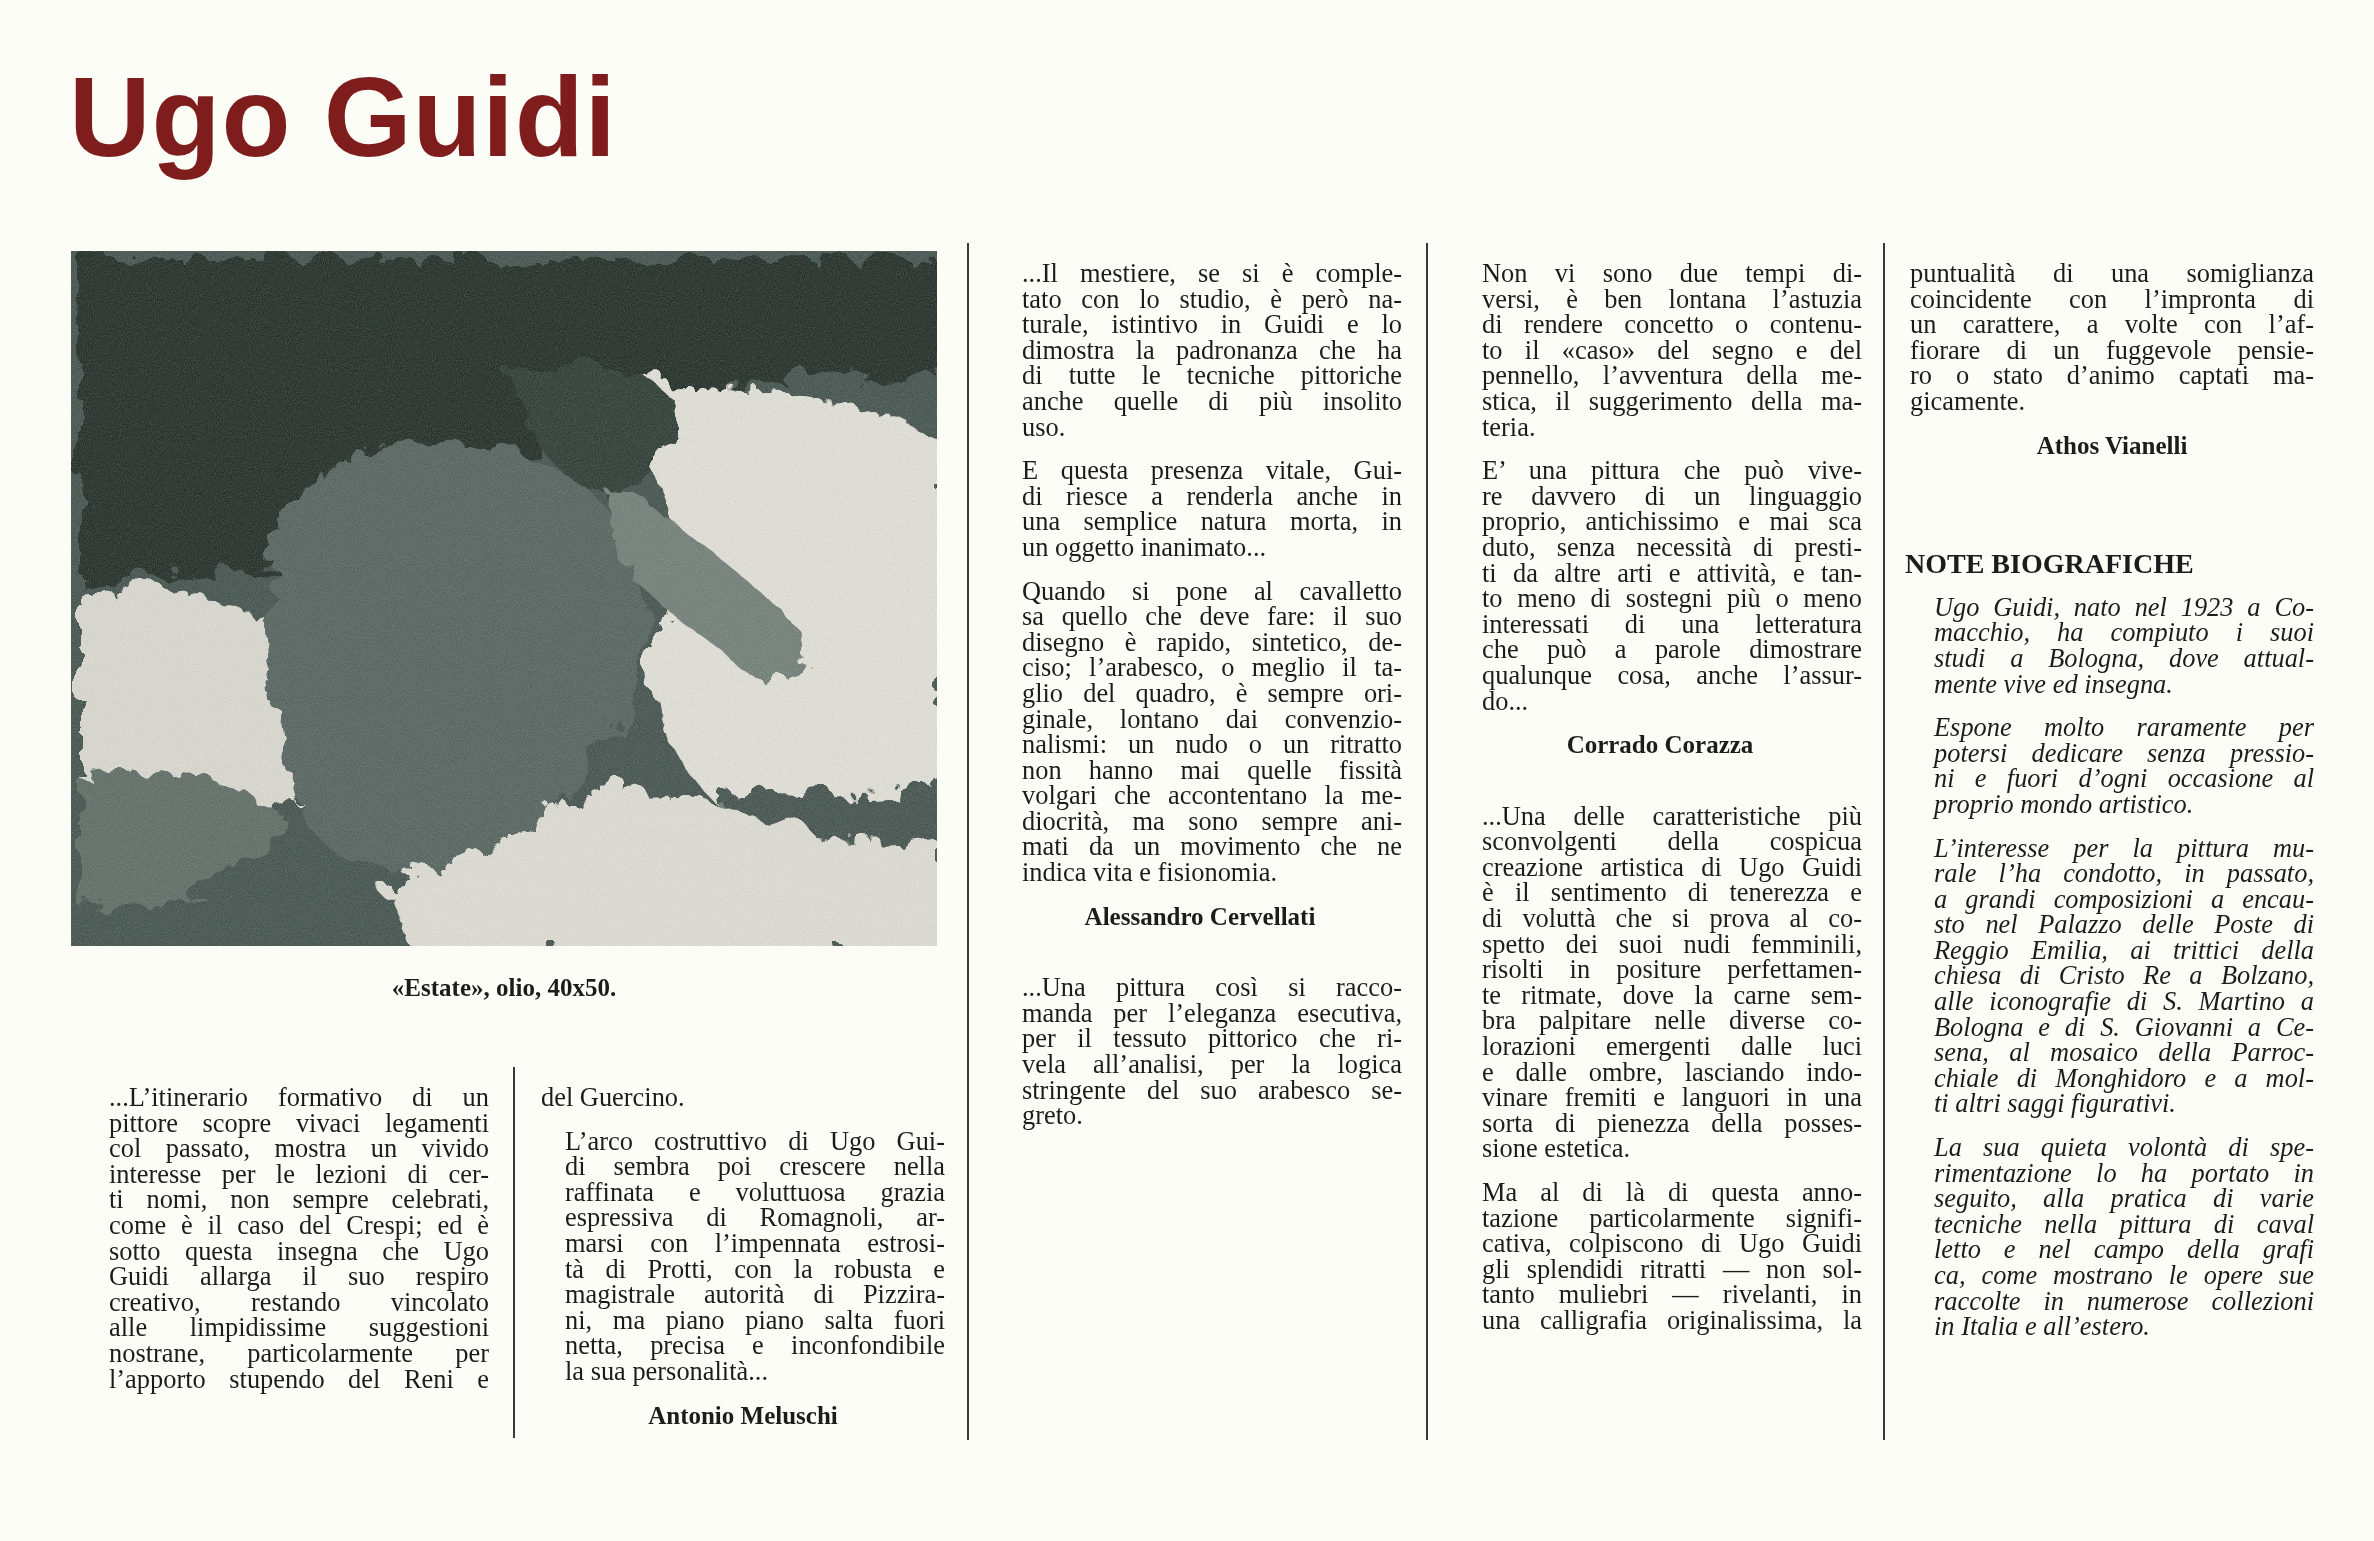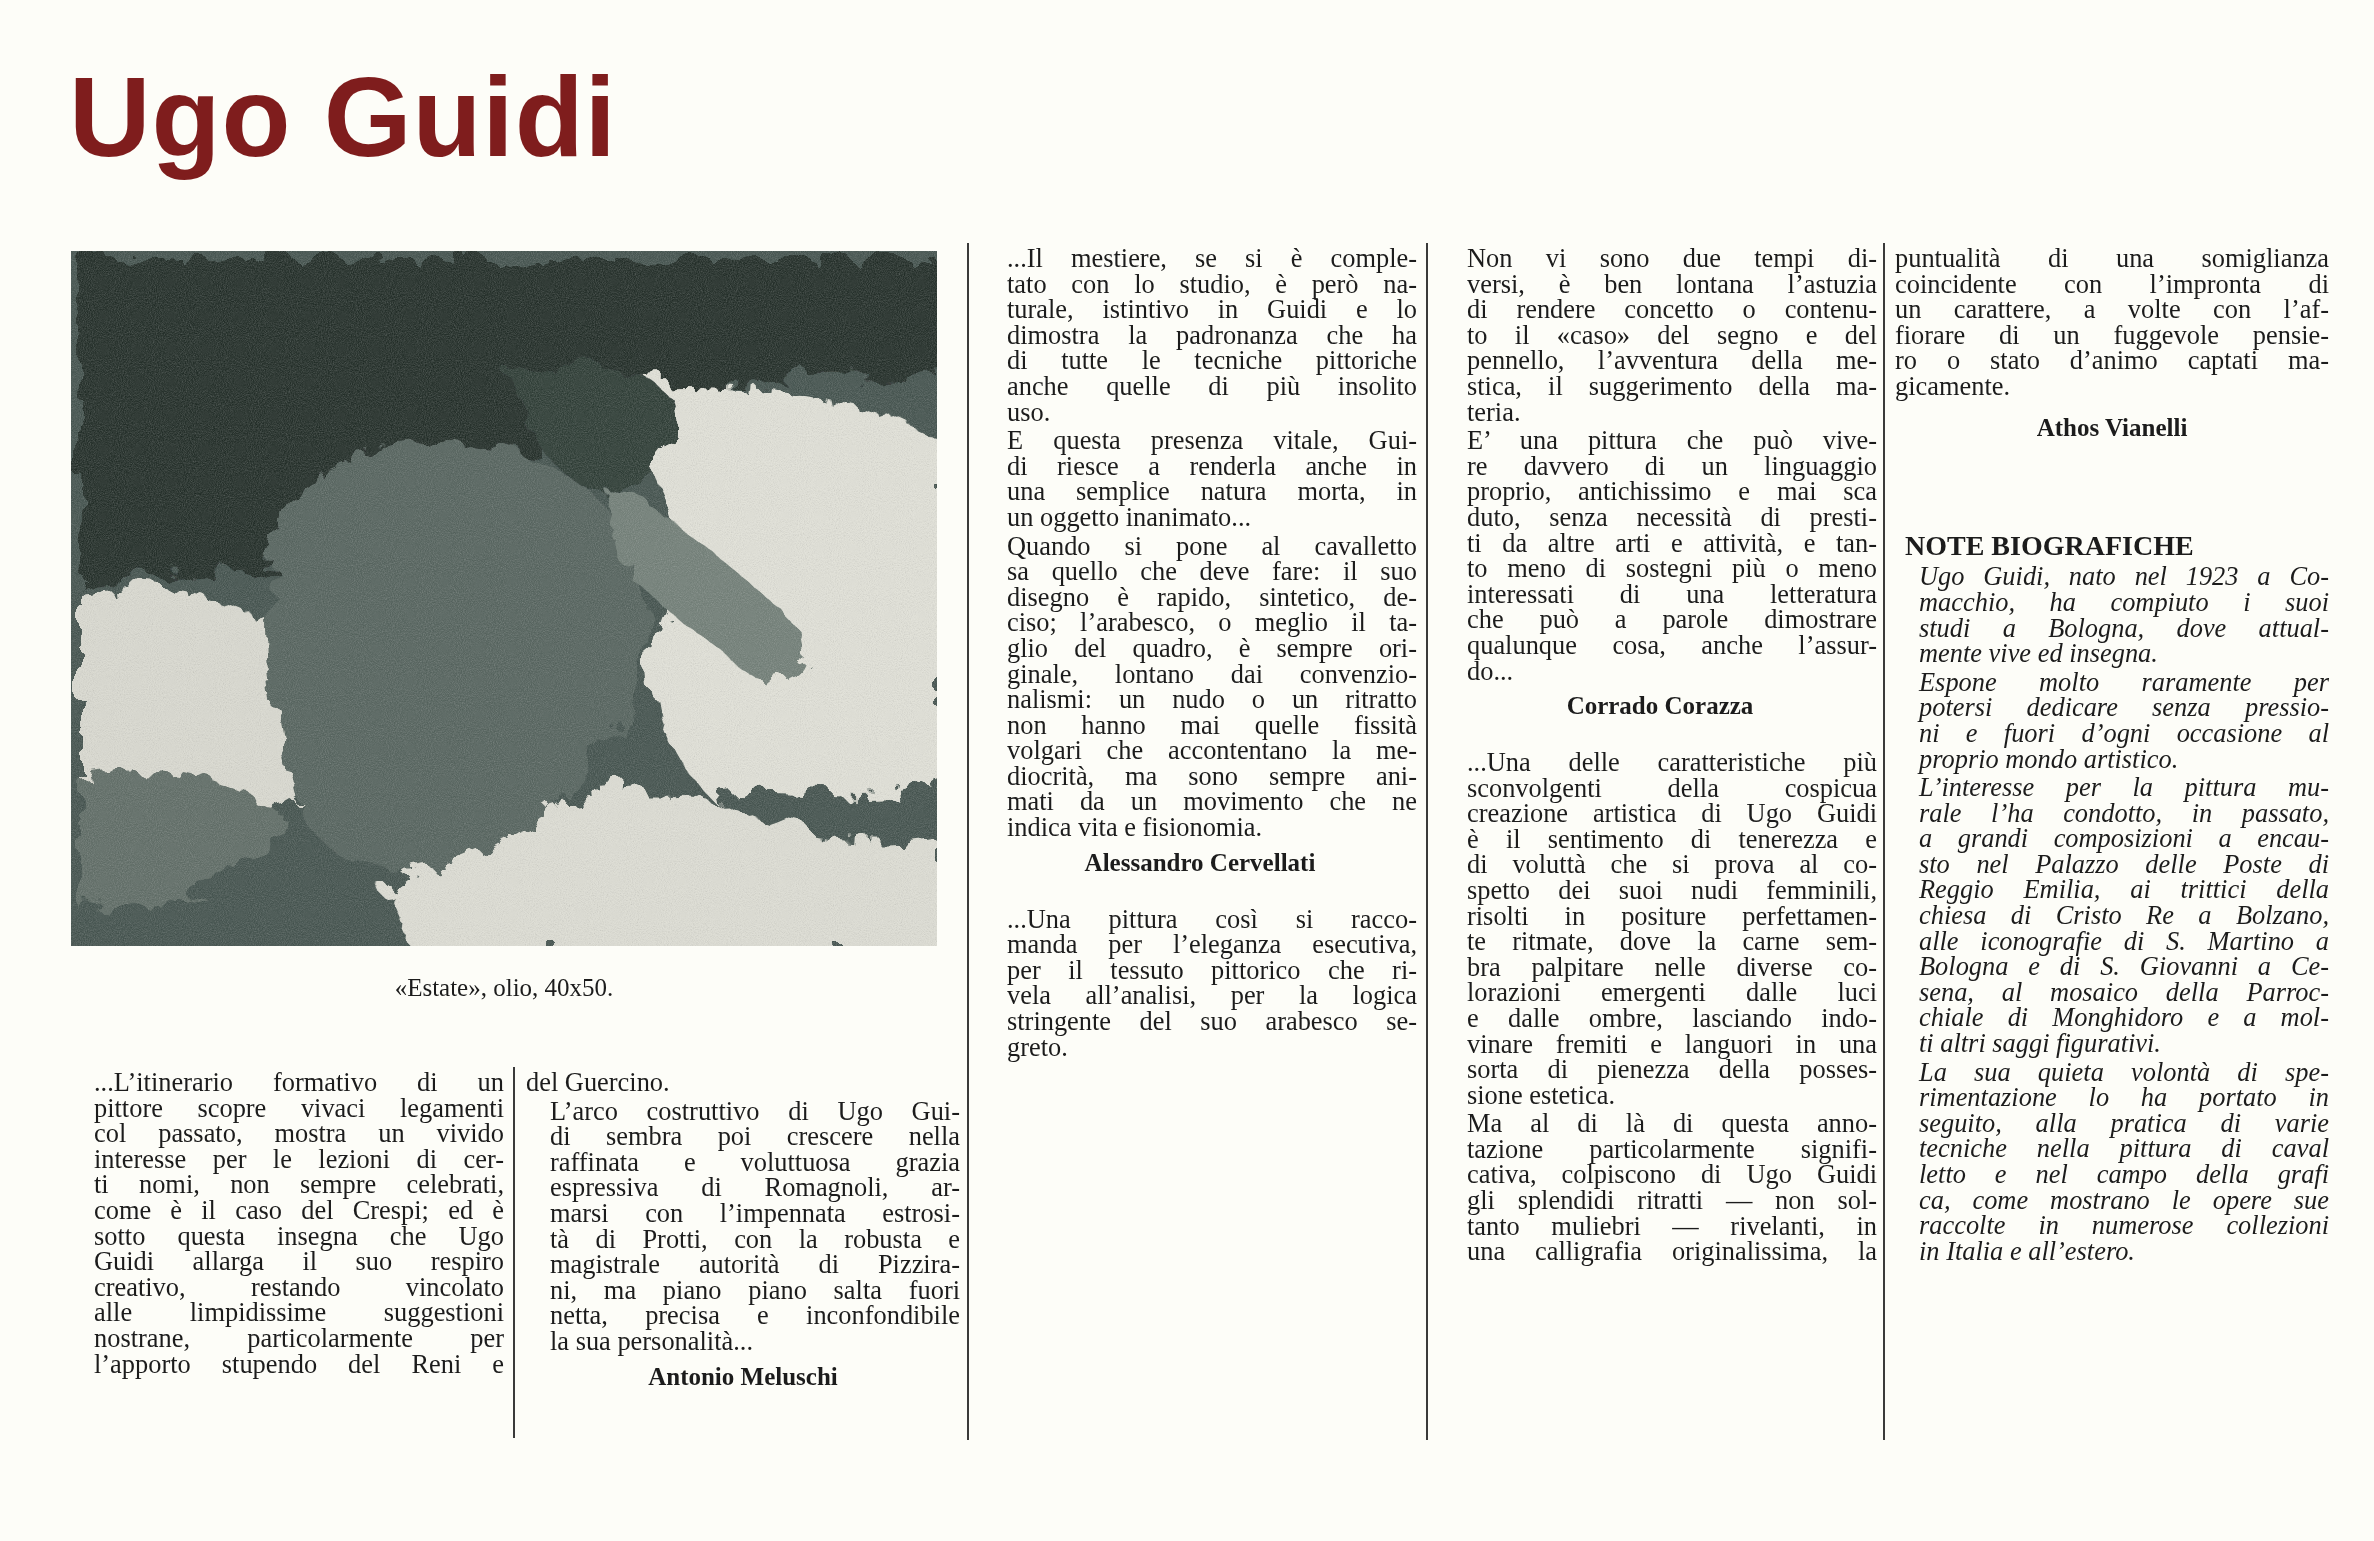--- a/index.html
+++ b/index.html
@@ -15,29 +15,29 @@
     font-weight: bold; font-size: 113px; letter-spacing: 0.9px;
     color: #7f1d1d; line-height: 1; margin: 0;
   }
   .painting {
     position: absolute; left: 71px; top: 251px; width: 866px; height: 695px;
     background: #2b3a36; overflow: hidden;
   }
   .painting svg { width: 100%; height: 100%; display: block; }
   .caption {
     position: absolute; left: 71px; top: 974px; width: 866px;
-    text-align: center; font-weight: normal; font-size: 25px;
+    text-align: center; font-weight: bold; font-size: 25px;
   }
   .rule { position: absolute; width: 1.9px; background: #3a3a3a; }
   .col {
     position: absolute; width: 440px;
     font-size: 26.4px; line-height: 25.6px;
     text-align: justify; hyphens: manual;
   }
-  .col p { margin: 3px; text-indent: 24px; }
+  .col p { margin: 18px; text-indent: 24px; }
   .col p.cont { text-indent: 0; }
   .col .line { display: block; text-align: justify; text-align-last: justify; white-space: nowrap; }
   .col .line.last { text-align-last: left; }
   .sig { text-align: center; font-weight: bold; font-size: 25px; margin: 9.3px 0 0 0; }
   .heading { font-weight: bold; font-size: 28px; margin: 0 0 5.6px 13px; }
   .italic p { font-style: italic; }
 </style>
 </head>
 <body>
 

